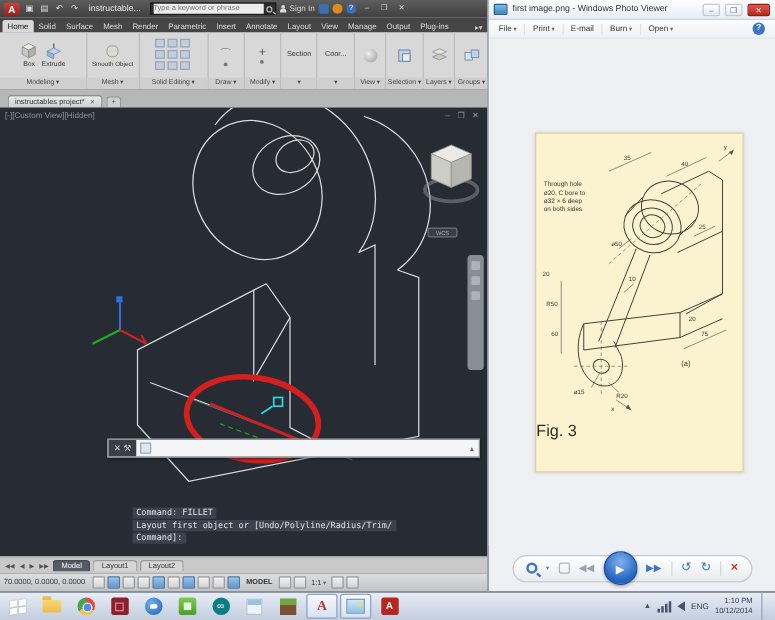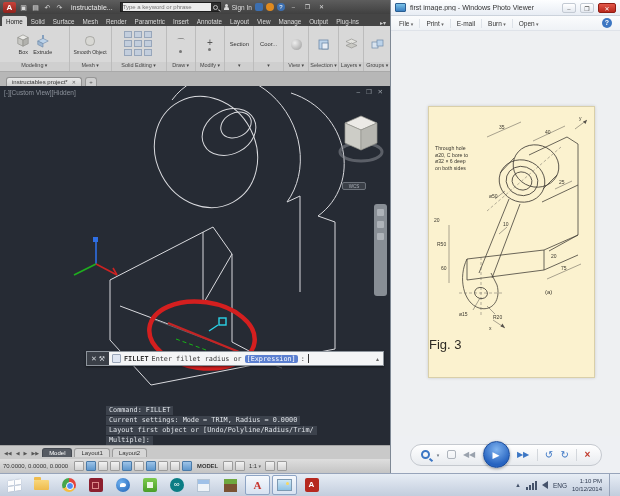--- a/index.html
+++ b/index.html
@@ -392,36 +392,28 @@
       </div>
       <div class="wcs-pill">WCS</div>
       <div class="navstrip">
         <i></i>
         <i></i>
         <i></i>
       </div>
 
       <div class="cmd-history">
         <span>Command: FILLET</span>
-        <span>Current settings: Mode = TRIM, Radius = 0.0000</span>
         <span>Layout first object or [Undo/Polyline/Radius/Trim/</span>
-        <span>Multiple]:</span>
+        <span>Command]:</span>
       </div>
     </div>
 
     <div class="cmd-input">
       <div class="cmd-nub">✕ ⚒</div>
       <span class="cmd-badge"></span>
-      <div class="cmd-text">
-        <b>FILLET</b>
-        <span>Enter fillet radius or</span>
-        <span class="cmd-opt">[Expression]</span>
-        <span>:</span>
-        <span class="caret-blink"></span>
-      </div>
       <span class="cmd-up">▴</span>
     </div>
 
     <div class="layout-row">
       <span class="lay-arrow">◀◀</span>
       <span class="lay-arrow">◀</span>
       <span class="lay-arrow">▶</span>
       <span class="lay-arrow">▶▶</span>
       <span class="ltab active">Model</span>
       <span class="ltab">Layout1</span>

